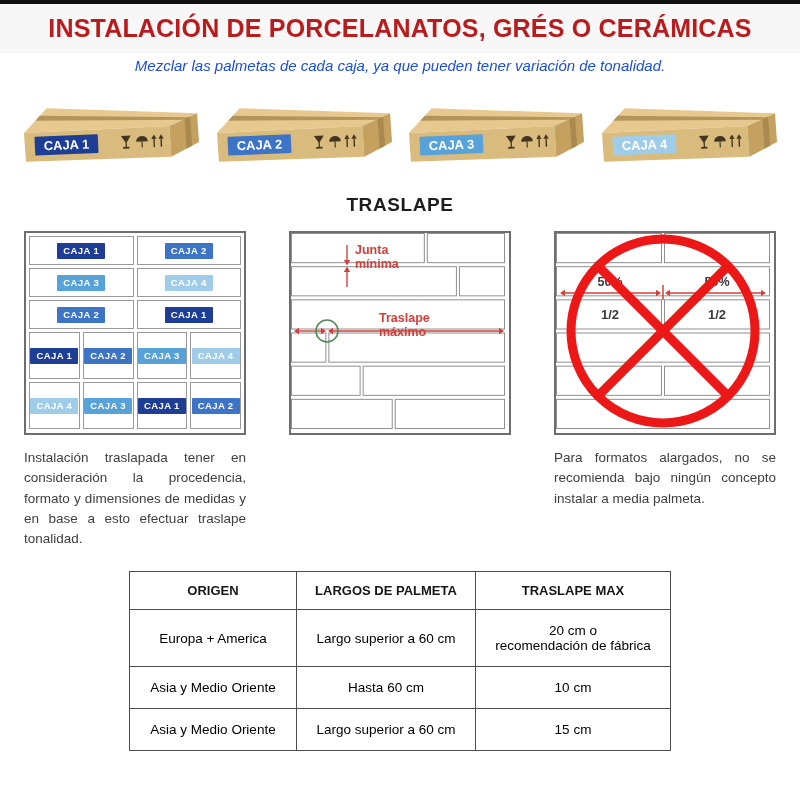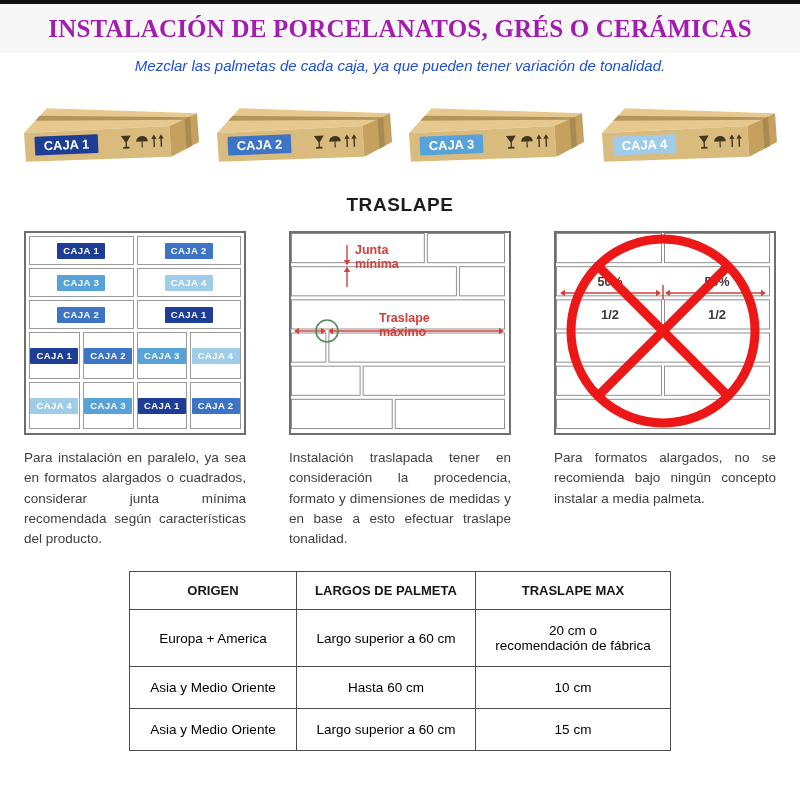--- a/index.html
+++ b/index.html
@@ -1,20 +1,20 @@
 <!DOCTYPE html>
 <html><head>
 <meta charset="utf-8">
 <style>
   html,body{margin:0;padding:0;background:#ffffff;}
   body{width:800px;height:800px;overflow:hidden;position:relative;
        font-family:"Liberation Sans","DejaVu Sans",sans-serif;color:#1d1d1f;}
   .top-bar{height:4px;background:#101010;}
   .masthead{height:49px;background:#f7f7f8;display:flex;align-items:center;justify-content:center;}
-  .masthead h1{margin:0;font-size:25px;font-weight:bold;letter-spacing:.2px;color:#a21caf;font-family:Liberation Serif, serif;}
+  .masthead h1{margin:0;font-size:25px;font-weight:bold;letter-spacing:.2px;color:#b91c1c;}
   .section-head{text-align:center;margin:0;}
   .section-head h2{margin:26px 0 4px;font-size:19px;font-weight:bold;letter-spacing:.6px;}
   .section-head p{margin:4px;font-size:15px;color:#1d4ed8;font-style:italic;}
   
   .boxes-row{width:756px;margin:30px auto 0;display:flex;justify-content:space-between;}
   .boxsvg{width:178px;height:64px;display:block;}
   
   .diagrams-row{width:752px;margin:15px auto 0;display:flex;justify-content:space-between;}
   .diag{width:218px;height:200px;border:2px solid #6e6e6e;background:#fff;}
   .tiles{padding:3px;display:flex;flex-direction:column;gap:3px;box-sizing:content-box;
@@ -283,21 +283,20 @@
         <g>
           <circle cx="107" cy="98" r="92" fill="none" stroke="#ec1717" stroke-width="9"></circle>
           <line x1="42" y1="33" x2="172" y2="163" stroke="#ec1717" stroke-width="9"></line>
           <line x1="172" y1="33" x2="42" y2="163" stroke="#ec1717" stroke-width="9"></line>
         </g>
       </svg>
   </div>
 </div>
 
 <div class="captions-row">
-  <p class="caption">Para instalación en paralelo, ya sea en formatos alargados o cuadrados, considerar junta mínima recomendada según características del producto.</p>
   <p class="caption">Instalación traslapada tener en consideración la procedencia, formato y dimensiones de medidas y en base a esto efectuar traslape tonalidad.</p>
   <p class="caption">Para formatos alargados, no se recomienda bajo ningún concepto instalar a media palmeta.</p>
 </div>
 
 <table id="spec-table">
   <thead>
       <tr id="spec-table-head">
         <th style="width: 150px;">ORIGEN</th>
         <th style="width: 162px;">LARGOS DE PALMETA</th>
         <th style="width: 178px;">TRASLAPE MAX</th>

